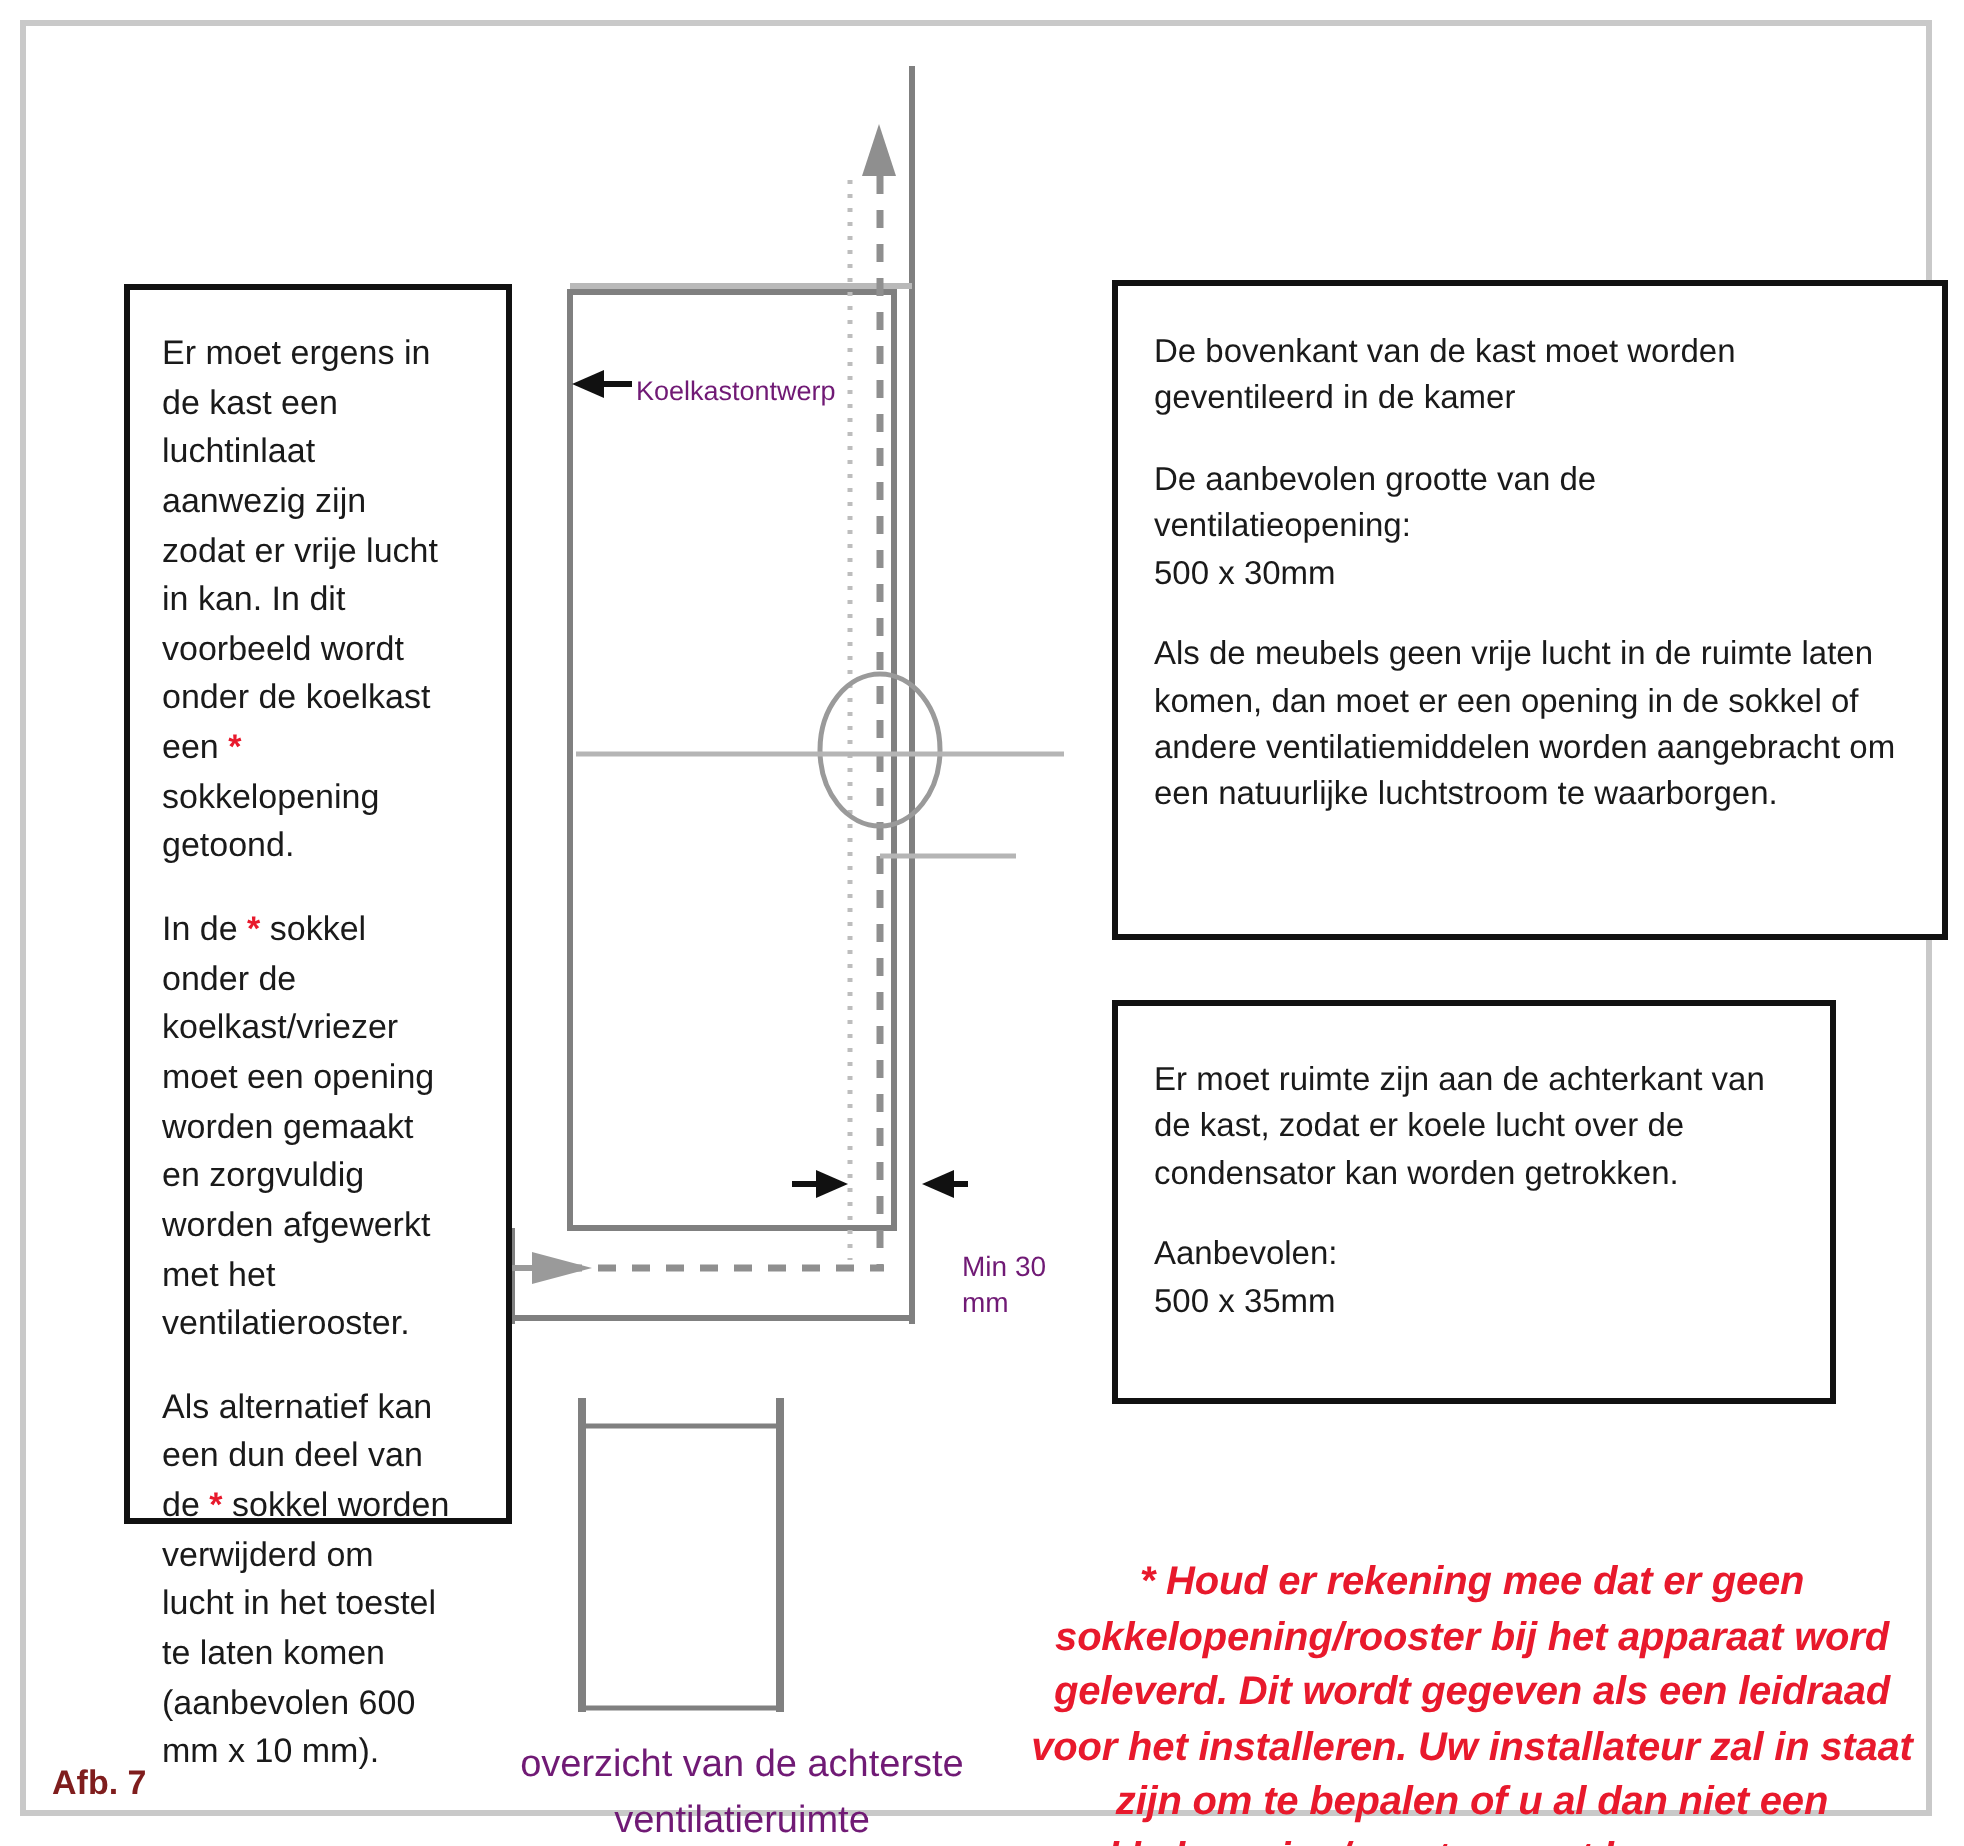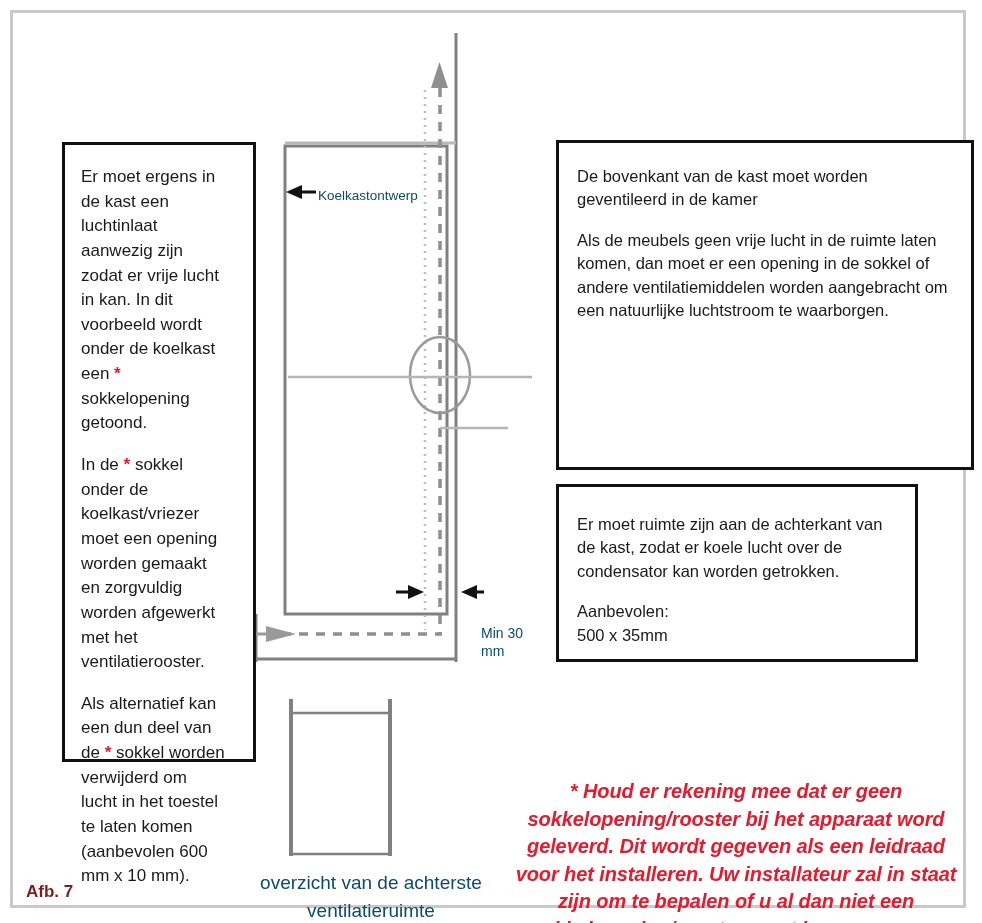--- a/index.html
+++ b/index.html
@@ -52,23 +52,23 @@
   }
   #box-right-top {
     left: 556px;
     top: 140px;
     width: 418px;
     height: 330px;
     padding: 22px 14px 10px 18px;
   }
   #box-right-bottom {
     left: 556px;
-    top: 484px;
+    top: 500px;
     width: 362px;
-    height: 178px;
+    height: 202px;
     padding: 26px 16px 10px 18px;
   }
   .para { margin: 0 0 17px 0; }
   .para:last-child { margin-bottom: 0; }
   .star { color: #e8192c; font-weight: 700; }
 
   
   #warning-text {
     position: absolute;
     left: 512px;
@@ -99,21 +99,21 @@
     left: 0;
     top: 0;
     width: 982px;
     height: 923px;
     pointer-events: none;
   }
   
   .draw-label {
     position: absolute;
     font-size: 13.5px;
-    color: #0c4a6e;
+    color: #701a75;
     line-height: 1.3;
     white-space: pre;
   }
   #label-cabinet { left: 318px; top: 187px; }
   #label-min30   { left: 481px; top: 584px; font-size: 14px; margin-top: 40px; }
   #label-rear-caption {
     left: 256px;
     top: 869px;
     width: 230px;
     text-align: center;
@@ -182,21 +182,23 @@
 
   <div class="draw-label" id="label-cabinet">Koelkastontwerp</div>
 
   <div class="draw-label" id="label-min30">Min 30
 mm</div>
 
   <div class="draw-label" id="label-rear-caption">overzicht van de achterste ventilatieruimte</div>
 
   <div class="callout" id="box-left"><div class="para">Er moet ergens in de kast een luchtinlaat aanwezig zijn zodat er vrije lucht in kan. In dit voorbeeld wordt onder de koelkast een <span class="star">*</span> sokkelopening getoond.</div><div class="para">In de <span class="star">*</span> sokkel onder de koelkast/vriezer moet een opening worden gemaakt en zorgvuldig worden afgewerkt met het ventilatierooster.</div><div class="para">Als alternatief kan een dun deel van de <span class="star">*</span> sokkel worden verwijderd om lucht in het toestel te laten komen (aanbevolen 600 mm x 10 mm).</div></div>
 
-  <div class="callout" id="box-right-top"><div class="para">De bovenkant van de kast moet worden geventileerd in de kamer</div><div class="para">Als de meubels geen vrije lucht in de ruimte laten komen, dan moet er een opening in de sokkel of andere ventilatiemiddelen worden aangebracht om een natuurlijke luchtstroom te waarborgen.</div></div>
+  <div class="callout" id="box-right-top"><div class="para">De bovenkant van de kast moet worden geventileerd in de kamer</div><div class="para">De aanbevolen grootte van de
+ventilatieopening:
+500 x 30mm</div><div class="para">Als de meubels geen vrije lucht in de ruimte laten komen, dan moet er een opening in de sokkel of andere ventilatiemiddelen worden aangebracht om een natuurlijke luchtstroom te waarborgen.</div></div>
 
   <div class="callout" id="box-right-bottom"><div class="para">Er moet ruimte zijn aan de achterkant van de kast, zodat er koele lucht over de condensator kan worden getrokken.</div><div class="para">Aanbevolen:
 500 x 35mm</div></div>
 
   <div id="warning-text" style="color: rgb(232, 25, 44);">* Houd er rekening mee dat er geen sokkelopening/rooster bij het apparaat word geleverd. Dit wordt gegeven als een leidraad voor het installeren. Uw installateur zal in staat zijn om te bepalen of u al dan niet een sokkelopening/rooster moet kopen voor uw type installatie.</div>
 
   <div id="figure-label">Afb. 7</div>
 
 </div>
 

